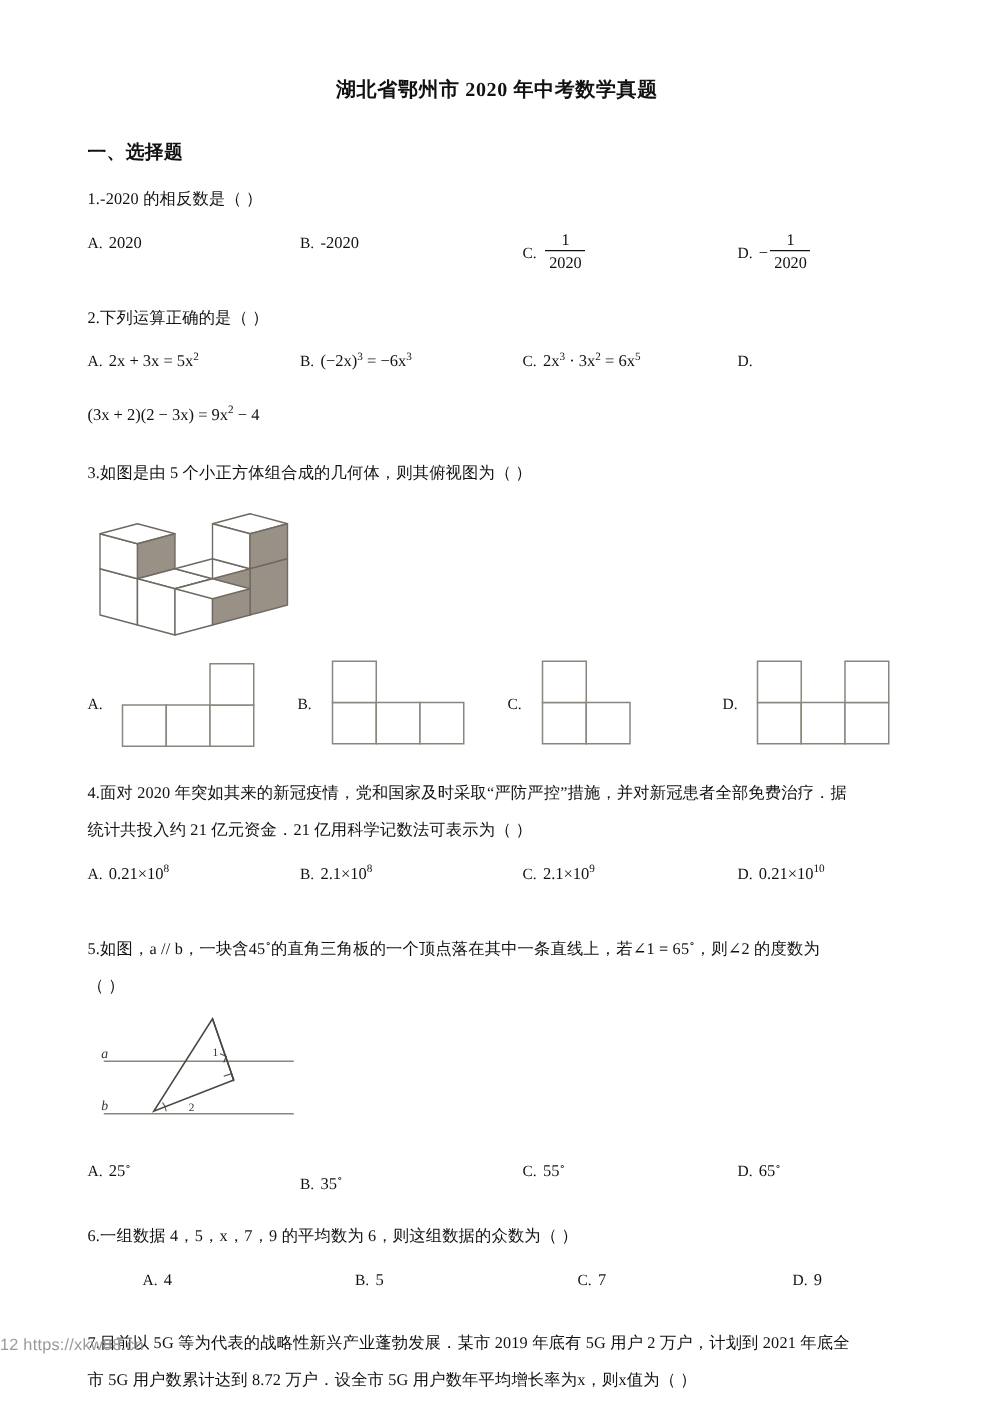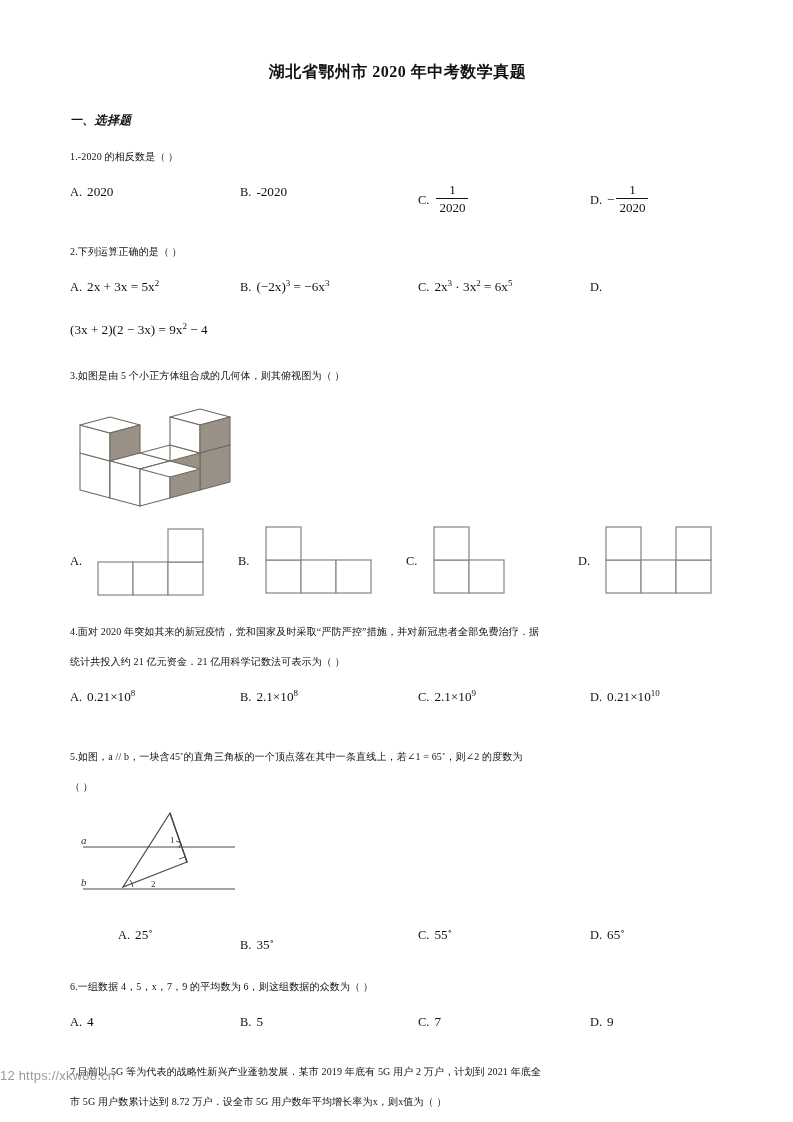--- a/index.html
+++ b/index.html
@@ -36,30 +36,29 @@
     font-size: 16px;
     letter-spacing: 0.5px;
     margin: 0;
     padding-top: 62px;
     font-family: "Liberation Serif", "DejaVu Serif", serif;
   }
 
   
   .section-heading {
     font-weight: bold;
-    font-size: 12px;
+    font-size: 15px;
     margin: 0;
     padding-top: 29px;
     letter-spacing: 0.3px;
-    font-style: italic;
   }
 
   
   .q-stem {
-    font-size: 10px;
+    font-size: 13px;
     line-height: 28px;
     margin: 0;
     padding-top: 14px;
     text-align: justify;
     letter-spacing: 0.15px;
   }
   .q-stem.tight { padding-top: 12px; }
 
   
   .opt-row {
@@ -312,38 +311,38 @@
           <path d="M 58,80 A 12 12 0 0 0 55,73"></path>
         </g>
         <text x="6" y="37" font-family="Liberation Serif, serif" font-size="11" font-style="italic" fill="#333">a</text>
         <text x="6" y="79" font-family="Liberation Serif, serif" font-size="11" font-style="italic" fill="#333">b</text>
         <text x="95" y="36" font-family="Liberation Serif, serif" font-size="9" fill="#333">1</text>
         <text x="76" y="80" font-family="Liberation Serif, serif" font-size="9" fill="#333">2</text>
       </svg>
     </div>
 
     <div class="opt-row" style="padding-top:0; height:30px;">
-      <span class="opt c0" style="top:0;margin-left:48px;">
+      <span class="opt c0" style="top:0;">
         <span class="lbl">A.</span><span>25</span><span class="deg">∘</span>
       </span>
       <span class="opt c1" style="top:10px;text-align:center;">
         <span class="lbl">B.</span><span>35</span><span class="deg">∘</span>
       </span>
       <span class="opt c2" style="top:0;">
         <span class="lbl">C.</span><span>55</span><span class="deg">∘</span>
       </span>
       <span class="opt c3" style="top:0;">
         <span class="lbl">D.</span><span>65</span><span class="deg">∘</span>
       </span>
     </div>
 
     <p class="q-stem" style="padding-top:16px;">
       <span>6.一组数据 4，5，</span><span class="mi">x</span><span>，7，9 的平均数为 6，则这组数据的众数为（      ）</span>
     </p>
-    <div class="opt-row" style="height:26px;">
+    <div class="opt-row" style="height:26px;margin-left:44px;">
       <span class="opt c0">
         <span class="lbl">A.</span><span>4</span>
       </span>
       <span class="opt c1">
         <span class="lbl">B.</span><span>5</span>
       </span>
       <span class="opt c2">
         <span class="lbl">C.</span><span>7</span>
       </span>
       <span class="opt c3">

